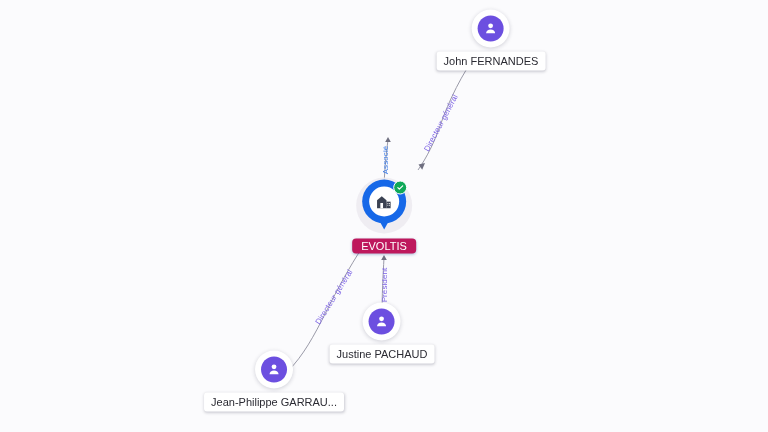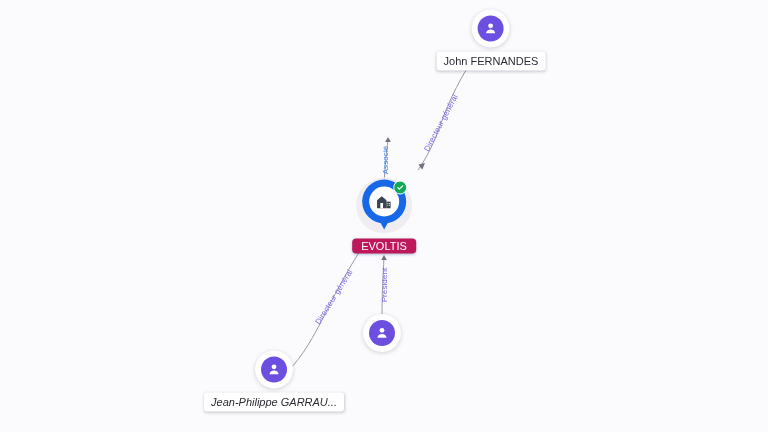--- a/index.html
+++ b/index.html
@@ -253,23 +253,24 @@
 
   <div class="node" style="left:382px; top:333px;">
     <div class="person-badge">
       <span class="disc">
         <svg width="16" height="16" viewBox="0 0 24 24" aria-hidden="true">
           <circle cx="12" cy="8" r="3.6" fill="#ffffff"></circle>
           <path d="M5.2 19c0-3.6 3.1-5.6 6.8-5.6s6.8 2 6.8 5.6z" fill="#ffffff"></path>
         </svg>
       </span>
     </div>
-  </div>
-
-  <div class="node" style="left:274px; top:381px;font-style:italic;">
+    <div class="node-label">Justine PACHAUD</div>
+  </div>
+
+  <div class="node" style="left:274px; top:381px;">
     <div class="person-badge">
       <span class="disc">
         <svg width="16" height="16" viewBox="0 0 24 24" aria-hidden="true">
           <circle cx="12" cy="8" r="3.6" fill="#ffffff"></circle>
           <path d="M5.2 19c0-3.6 3.1-5.6 6.8-5.6s6.8 2 6.8 5.6z" fill="#ffffff"></path>
         </svg>
       </span>
     </div>
     <div class="node-label">Jean-Philippe GARRAU...</div>
   </div>

